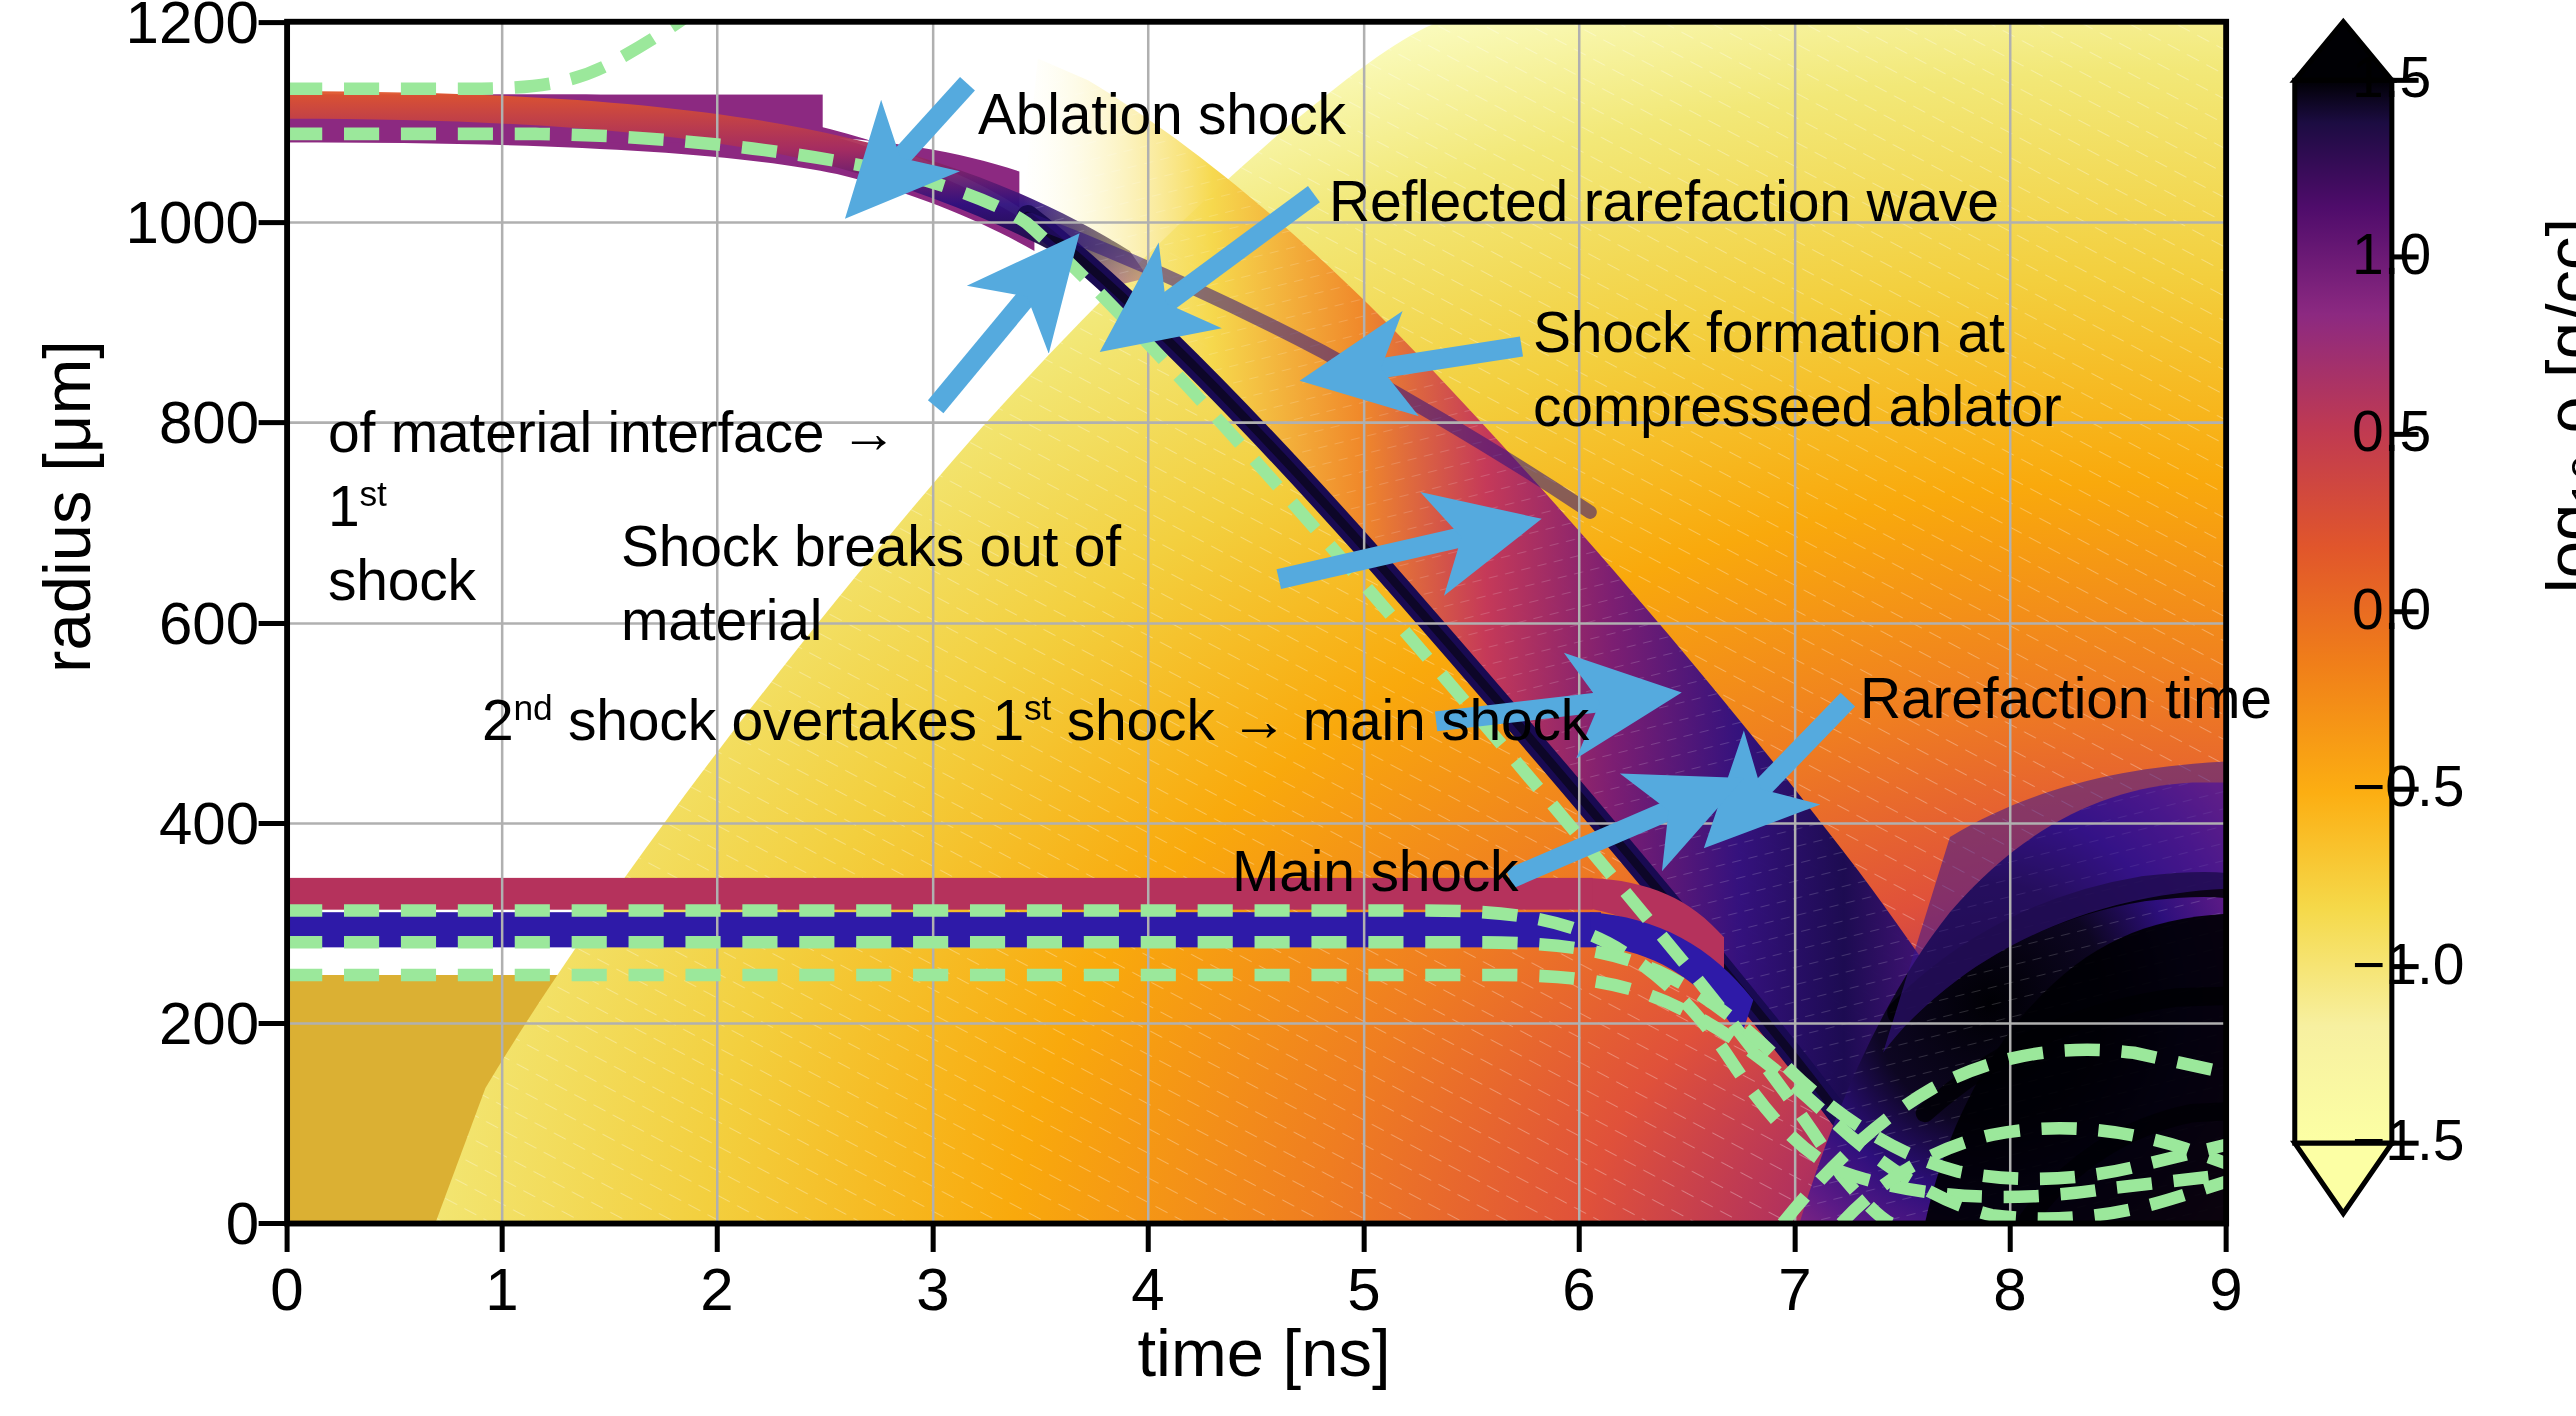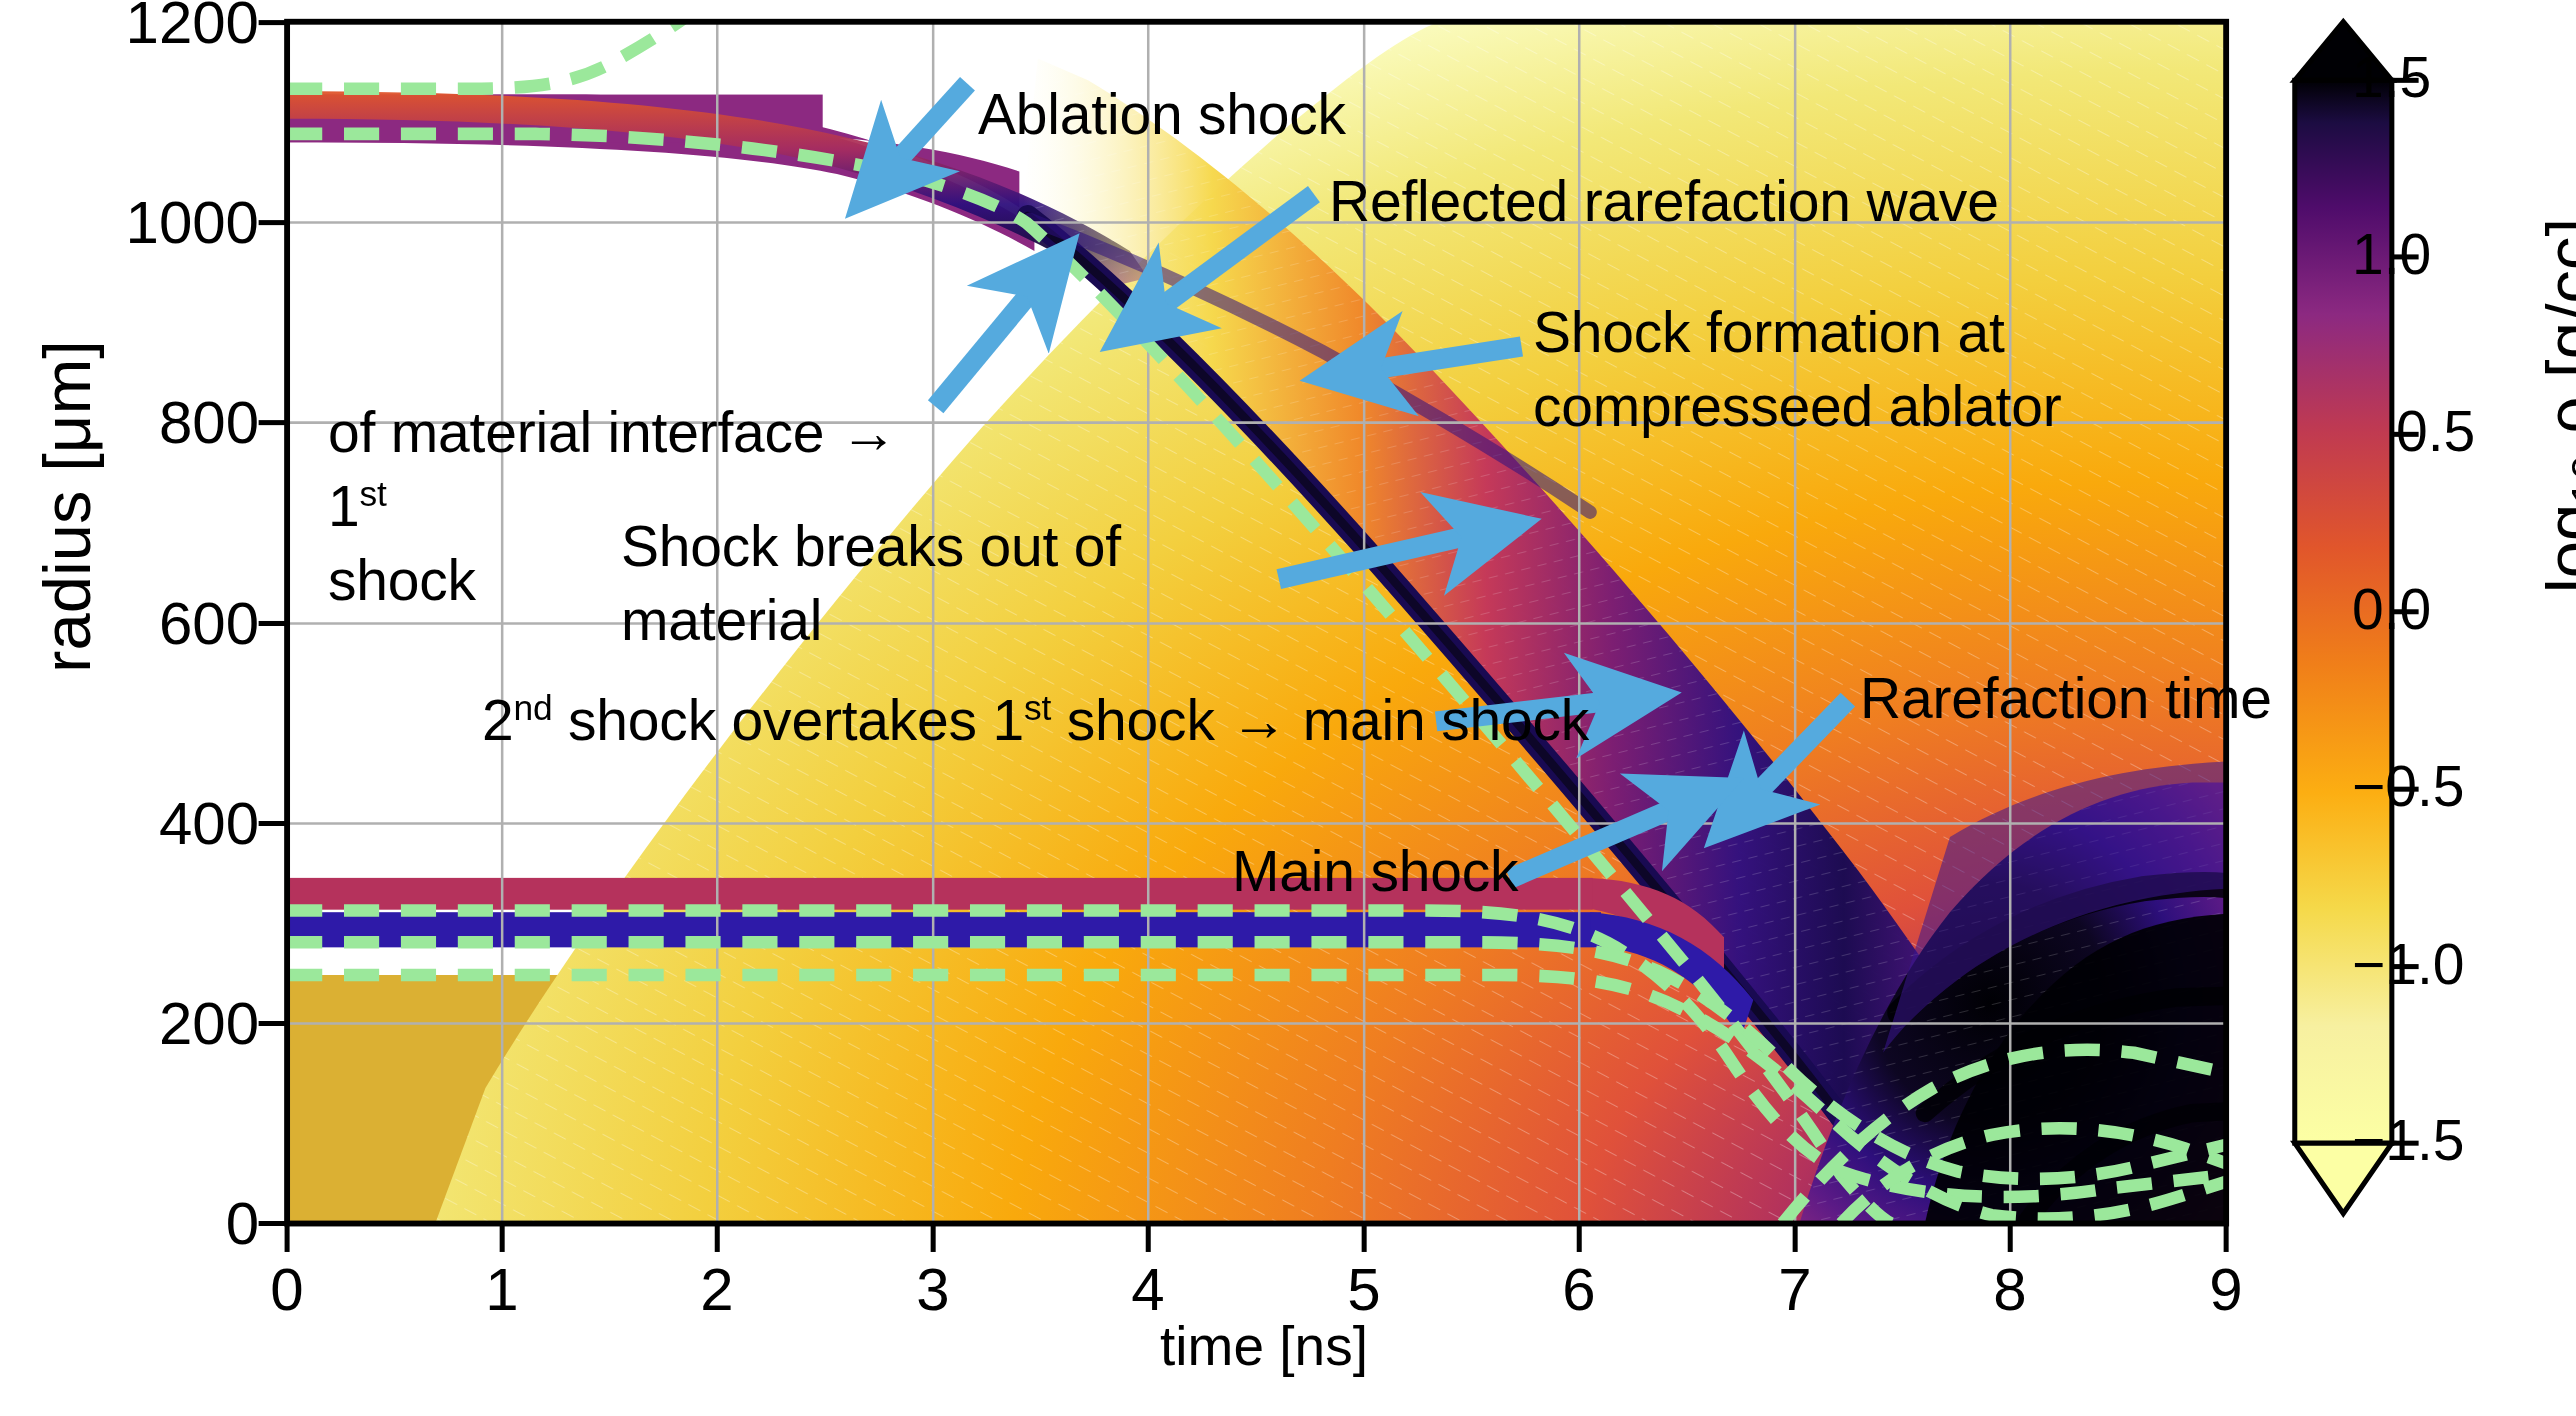--- a/index.html
+++ b/index.html
@@ -8,21 +8,21 @@
   #fig{position:absolute;left:0;top:0;width:2576px;height:1416px;}
   .ylab{position:absolute;left:-126px;top:469px;width:385px;height:75px;
         transform:rotate(-90deg);transform-origin:center center;
         font-size:67px;color:#000;text-align:center;line-height:75px;
         white-space:nowrap;}
   .cblab{position:absolute;left:2310px;top:368px;width:519px;height:75px;
         transform:rotate(-90deg);transform-origin:center center;
         font-size:67px;color:#000;text-align:center;line-height:75px;
         white-space:nowrap;}
   .xlab{position:absolute;left:921px;top:1314px;width:686px;
-        font-size:55px;color:#000;text-align:center;white-space:nowrap;}
+        font-size:67px;color:#000;text-align:center;white-space:nowrap;}
   .ytick{position:absolute;right:0;font-size:60px;color:#000;
          text-align:right;white-space:nowrap;}
   .ytickwrap{position:absolute;left:67px;width:192px;height:67px;}
   .xtick{position:absolute;width:100px;font-size:60px;color:#000;
          text-align:center;white-space:nowrap;}
   .cbtick{position:absolute;left:2352px;font-size:57px;color:#000;
           white-space:nowrap;text-align:right;}
   .ann{position:absolute;color:#000;font-size:57px;line-height:1.30;
        white-space:pre-line;letter-spacing:-0.2px;}
   sup{font-size:0.62em;vertical-align:super;line-height:0;margin-top:48px;}
@@ -346,21 +346,21 @@
 <div class="xtick" style="left:883px;top:1255px;">3</div>
 <div class="xtick" style="left:1098px;top:1255px;">4</div>
 <div class="xtick" style="left:1314px;top:1255px;">5</div>
 <div class="xtick" style="left:1529px;top:1255px;">6</div>
 <div class="xtick" style="left:1745px;top:1255px;">7</div>
 <div class="xtick" style="left:1960px;top:1255px;">8</div>
 <div class="xtick" style="left:2176px;top:1255px;">9</div>
 
 <div class="cbtick" style="top:44px;">1.5</div>
 <div class="cbtick" style="top:221px;">1.0</div>
-<div class="cbtick" style="top:398px;margin-left:44px;">0.5</div>
+<div class="cbtick" style="top:398px;">0.5</div>
 <div class="cbtick" style="top:576px;">0.0</div>
 <div class="cbtick" style="top:753px;">−0.5</div>
 <div class="cbtick" style="top:931px;">−1.0</div>
 <div class="cbtick" style="top:1107px;">−1.5</div>
 
 <div class="ann" style="left:978px;top:77px;">Ablation shock</div>
 
 <div class="ann" style="left:1329px;top:164px;">Reflected rarefaction wave</div>
 
 <div class="ann" style="left:1533px;top:295px;">Shock formation at

